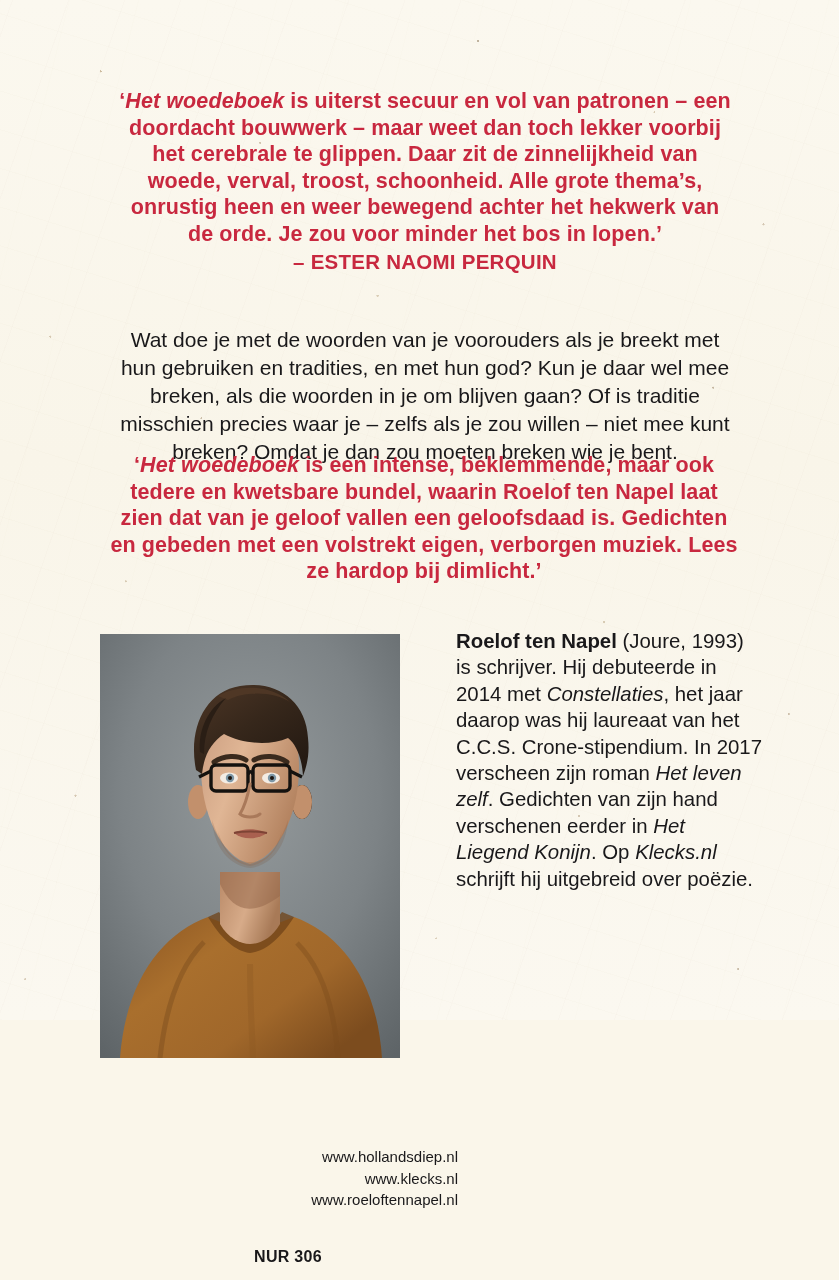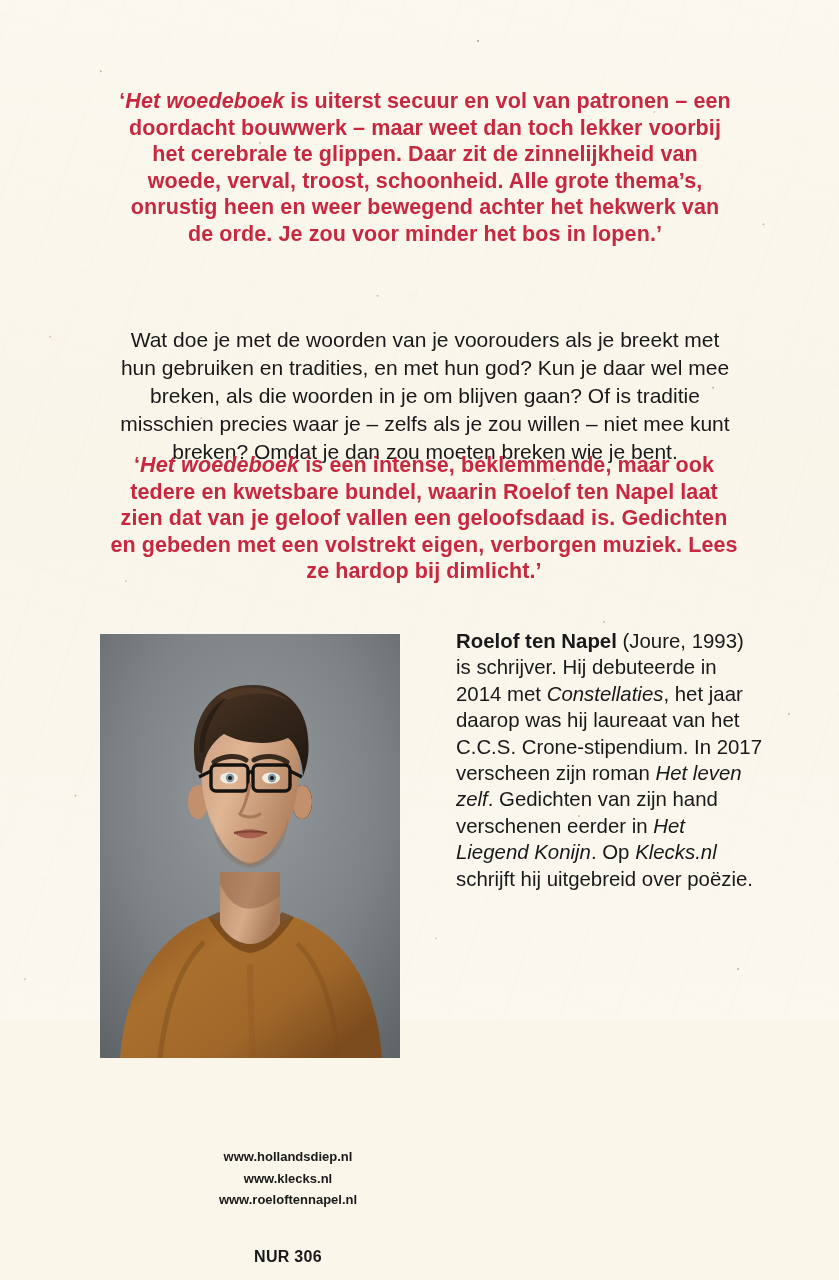--- a/index.html
+++ b/index.html
@@ -137,40 +137,42 @@
 
   
   #footer {
     left: 118px;
     top: 1146px;
     width: 340px;
     text-align: center;
     color: #19181a;
   }
   .site-line {
-    font-size: 13px;
+    font-size: 15px;
     line-height: 21.5px;
-    font-weight: 700;
+    font-weight: 400;
+    text-align: right;
   }
   #nur-code {
     margin-top: 37px;
     font-size: 16px;
     font-weight: 700;
     letter-spacing: 0.3px;
   }
 </style>
 </head>
 <body>
 
 <div id="cover">
 
   <div id="paper-grain"></div>
 
   <div class="block quote-red" id="quote-1">
     <span>‘</span><em>Het woedeboek</em><span> is uiterst secuur en vol van patronen – een doordacht bouwwerk – maar weet dan toch lekker voorbij het cerebrale te glippen. Daar zit de zinnelijkheid van woede, verval, troost, schoonheid. Alle grote thema’s, onrustig heen en weer bewegend achter het hekwerk van de orde. Je zou voor minder het bos in lopen.’</span>
+    <span class="attribution">– ESTER NAOMI PERQUIN</span>
   </div>
 
   <div class="block" id="intro">Wat doe je met de woorden van je voorouders als je breekt met hun gebruiken en tradities, en met hun god? Kun je daar wel mee breken, als die woorden in je om blijven gaan? Of is traditie misschien precies waar je – zelfs als je zou willen – niet mee kunt breken? Omdat je dan zou moeten breken wie je bent.</div>
 
   <div class="block quote-red" id="quote-2">
     <span>‘</span><em>Het woedeboek</em><span> is een intense, beklemmende, maar ook tedere en kwetsbare bundel, waarin Roelof ten Napel laat zien dat van je geloof vallen een geloofsdaad is. Gedichten en gebeden met een volstrekt eigen, verborgen muziek. Lees ze hardop bij dimlicht.’</span>
   </div>
 
   <div class="block" id="author-photo">
     <svg viewBox="0 0 300 424" preserveAspectRatio="xMidYMid slice">

